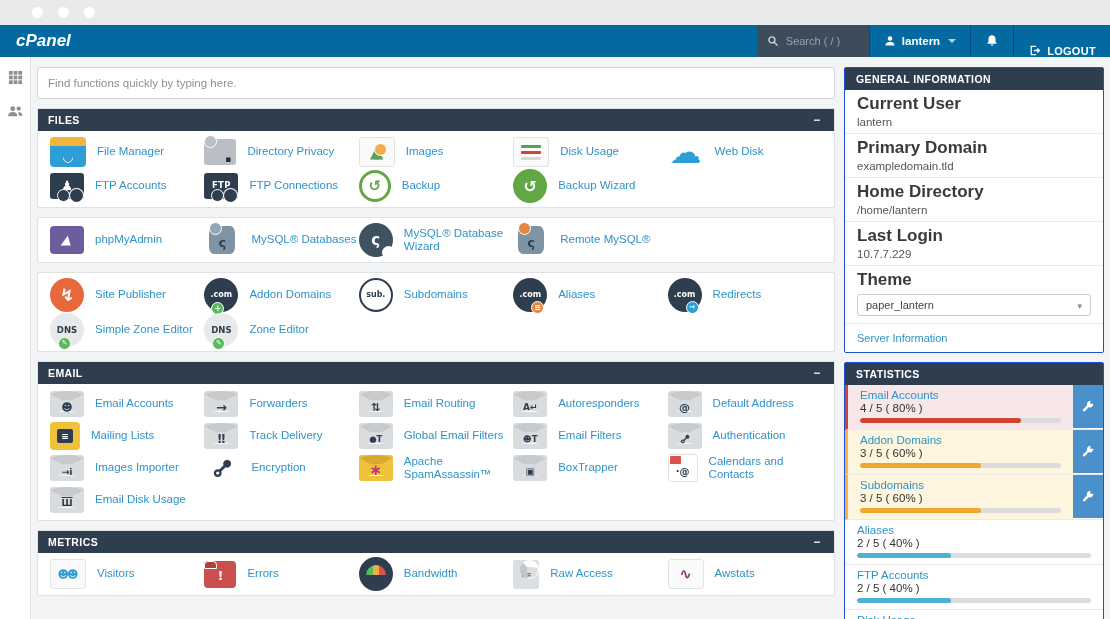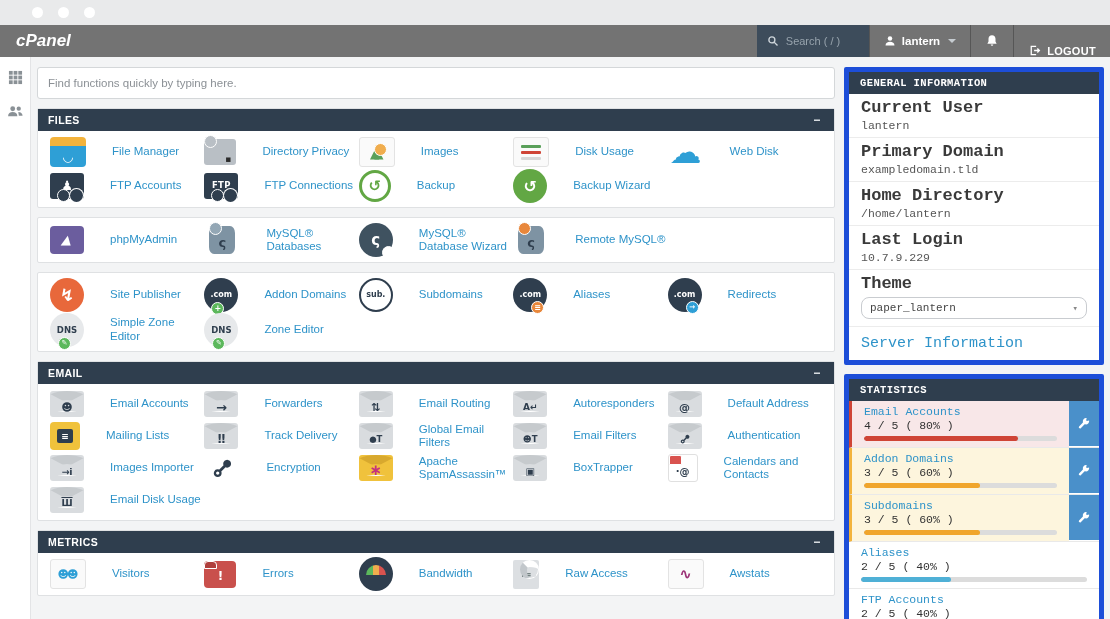--- a/index.html
+++ b/index.html
@@ -4,21 +4,21 @@
 <style>
   * { margin:0; padding:0; box-sizing:border-box; }
   html,body { width:1110px; height:619px; overflow:hidden; }
   body { font-family:"Liberation Sans","DejaVu Sans",sans-serif; background:#fff; position:relative; }
 
   
   .chrome { height:25px; background:#e9eaeb; display:flex; align-items:center; padding-left:32px; gap:15px; }
   .dot { width:11px; height:11px; border-radius:50%; background:#fff; }
 
   
-  .navbar { height:32px; background:#737373; display:flex; align-items:stretch; color:#fff; }
+  .navbar { height:32px; background:#0369a1; display:flex; align-items:stretch; color:#fff; }
   .logo { font-style:italic; font-weight:bold; font-size:17px; display:flex; align-items:center; padding:0 16px; }
   .nav-spacer { flex:1; }
   .nav-search { width:112px; background:#3d4c5b; display:flex; align-items:center; gap:7px; padding:0 10px; color:#97a3ad; font-size:11px; cursor:text; }
   .nav-item { display:flex; align-items:center; gap:6px; padding:0 14px; font-size:11px; border-left:1px solid rgba(0,0,0,.25); cursor:pointer; }
   .nav-user { font-size:11.5px; font-weight:bold; }
   .caret-down { width:0; height:0; border-left:4px solid transparent; border-right:4px solid transparent; border-top:4px solid #c6ccd1; margin-left:2px; }
   .nav-logout { font-weight:bold; letter-spacing:.3px;align-items:flex-end; }
 
   
   .layout { position:absolute; top:57px; left:0; right:0; bottom:-400px; background:#f3f4f5; display:flex; align-items:flex-start; padding-right:6px; }
@@ -30,21 +30,21 @@
   
   .quickfind { width:100%; height:32px; border:1px solid #d4d7d9; border-radius:3px; padding:12px 10px; font-size:11.5px; color:#555; background:#fff; outline:none; font-family:inherit; }
   .quickfind::placeholder { color:#8c9196; }
 
   
   .sec { margin-top:9px; background:#fff; border:1px solid #dfe1e3; border-radius:2px; }
   .sec-head { height:22px; background:#2f3e4e; color:#fff; display:flex; align-items:center; justify-content:space-between; padding:0 10px; font-size:10.5px; font-weight:bold; letter-spacing:.4px; }
   .sec-min { cursor:pointer; width:14px; text-align:center; }
   .sec-min::after { content:"−"; font-size:12px; color:#e8ecef; }
   .sec-grid { display:grid; grid-template-columns:repeat(5,1fr); padding:4px 12px; }
-  .item { display:flex; align-items:center; gap:26px; min-height:34px; cursor:pointer; }
+  .item { display:flex; align-items:center; gap:11px; min-height:34px; cursor:pointer; }
   .sec-domains .item { min-height:35px; }
   .sec-email .item { min-height:32px; }
   .sec-databases .sec-grid { padding:5px 12px; }
   .it-label { font-size:11.5px; color:#2e93c9; line-height:1.15; }
 
   
   .ic { flex:none; width:36px; height:30px; display:flex; align-items:center; justify-content:center; position:relative; font-weight:bold; font-family:"DejaVu Sans",sans-serif; }
 
   
   .ic-file-manager { background:linear-gradient(180deg,#f3b33c 0 9px,#2e9fd6 9px); border-radius:4px; }
@@ -141,29 +141,29 @@
   .ic-errors::after { content:"!"; color:#fff; font-size:12px; margin-top:4px; }
   .ic-bandwidth { background:#2f3e4e; border-radius:50%; width:34px; height:34px; }
   .ic-bandwidth::after { content:""; position:absolute; top:8px; left:7px; width:20px; height:10px; border-radius:10px 10px 0 0; background:linear-gradient(90deg,#5cb85c 0 35%,#f0ad4e 35% 65%,#d9534f 65%); }
   .ic-raw-access { background:#dcdfe2; border-radius:2px; width:26px; height:29px; }
   .ic-raw-access::before { content:""; position:absolute; top:0; right:0; border-top:7px solid #fff; border-left:7px solid #c2c7cb; }
   .ic-raw-access::after { content:"≔"; color:#566; font-size:10px; }
   .ic-awstats { background:#fafafa; border:1px solid #e3e3e3; border-radius:3px; }
   .ic-awstats::after { content:"∿"; color:#9c3277; font-size:15px; }
 
   
-  .panel { background:#fff; border:5px solid #1d4ed8; border-radius:2px;font-family:Liberation Mono, monospace; }
+  .panel { background:#fff; border:1px solid #1d4ed8; border-radius:2px; }
   .panel-head { height:22px; background:#2f3e4e; color:#fff; display:flex; align-items:center; padding:0 11px; font-size:10.5px; font-weight:bold; letter-spacing:.4px; }
   .info-row { padding:4px 12px 5px; border-bottom:1px solid #ececec; }
   .info-label { font-weight:bold; font-size:17px; color:#3a3a3a; }
   .info-value { font-size:11.5px; color:#555; margin-top:2px; }
   .theme-row { padding:4px 12px 7px; border-bottom:1px solid #ececec; }
-  .select { margin-top:4px; height:22px; border:1px solid #c9ccd0; border-radius:8px; display:flex; align-items:center; justify-content:space-between; padding:0 8px; font-size:11px; color:#444; background:#fff; cursor:pointer; }
+  .select { margin-top:4px; height:22px; border:1px solid #c9ccd0; border-radius:3px; display:flex; align-items:center; justify-content:space-between; padding:0 8px; font-size:11px; color:#444; background:#fff; cursor:pointer; }
   .select-caret::after { content:"▾"; color:#888; font-size:9px; }
-  .server-link { display:block; padding:8px 12px; font-size:15px; color:#2e93c9; cursor:pointer; }
+  .server-link { display:block; padding:8px 12px; font-size:11px; color:#2e93c9; cursor:pointer; }
 
   .stats-panel { margin-top:9px; }
   .stat { position:relative; padding:4px 12px 6px; border-bottom:1px solid #e9e9e9; background:#fff; }
   .stat.has-wrench { padding-right:42px; }
   .stat-label { font-size:11.5px; color:#2e93c9; cursor:pointer; }
   .stat-value { font-size:11.5px; color:#333; margin:1px 0 4px; }
   .bar { height:5px; background:#dcdcdc; border-radius:3px; overflow:hidden; }
   .bar-fill { height:5px; border-radius:3px; background:#4fb0d6; }
   .stat-danger { background:#f8e7e8; border-left:3px solid #cf4436; }
   .stat-danger .bar-fill { background:#cf4436; }
@@ -506,21 +506,21 @@
     <div class="info-value">exampledomain.tld</div>
   </div>
 
   <div class="info-row">
     <div class="info-label">Home Directory</div>
     <div class="info-value">/home/lantern</div>
   </div>
 
   <div class="info-row">
     <div class="info-label">Last Login</div>
-    <div class="info-value">10.7.9.229</div>
+    <div class="info-value">10.7.7.229</div>
   </div>
 </div>
       <div class="theme-row">
         <div class="info-label">Theme</div>
         <div class="select">
           <span>paper_lantern</span>
           <span class="select-caret"></span>
         </div>
       </div>
       <a class="server-link">Server Information</a>

